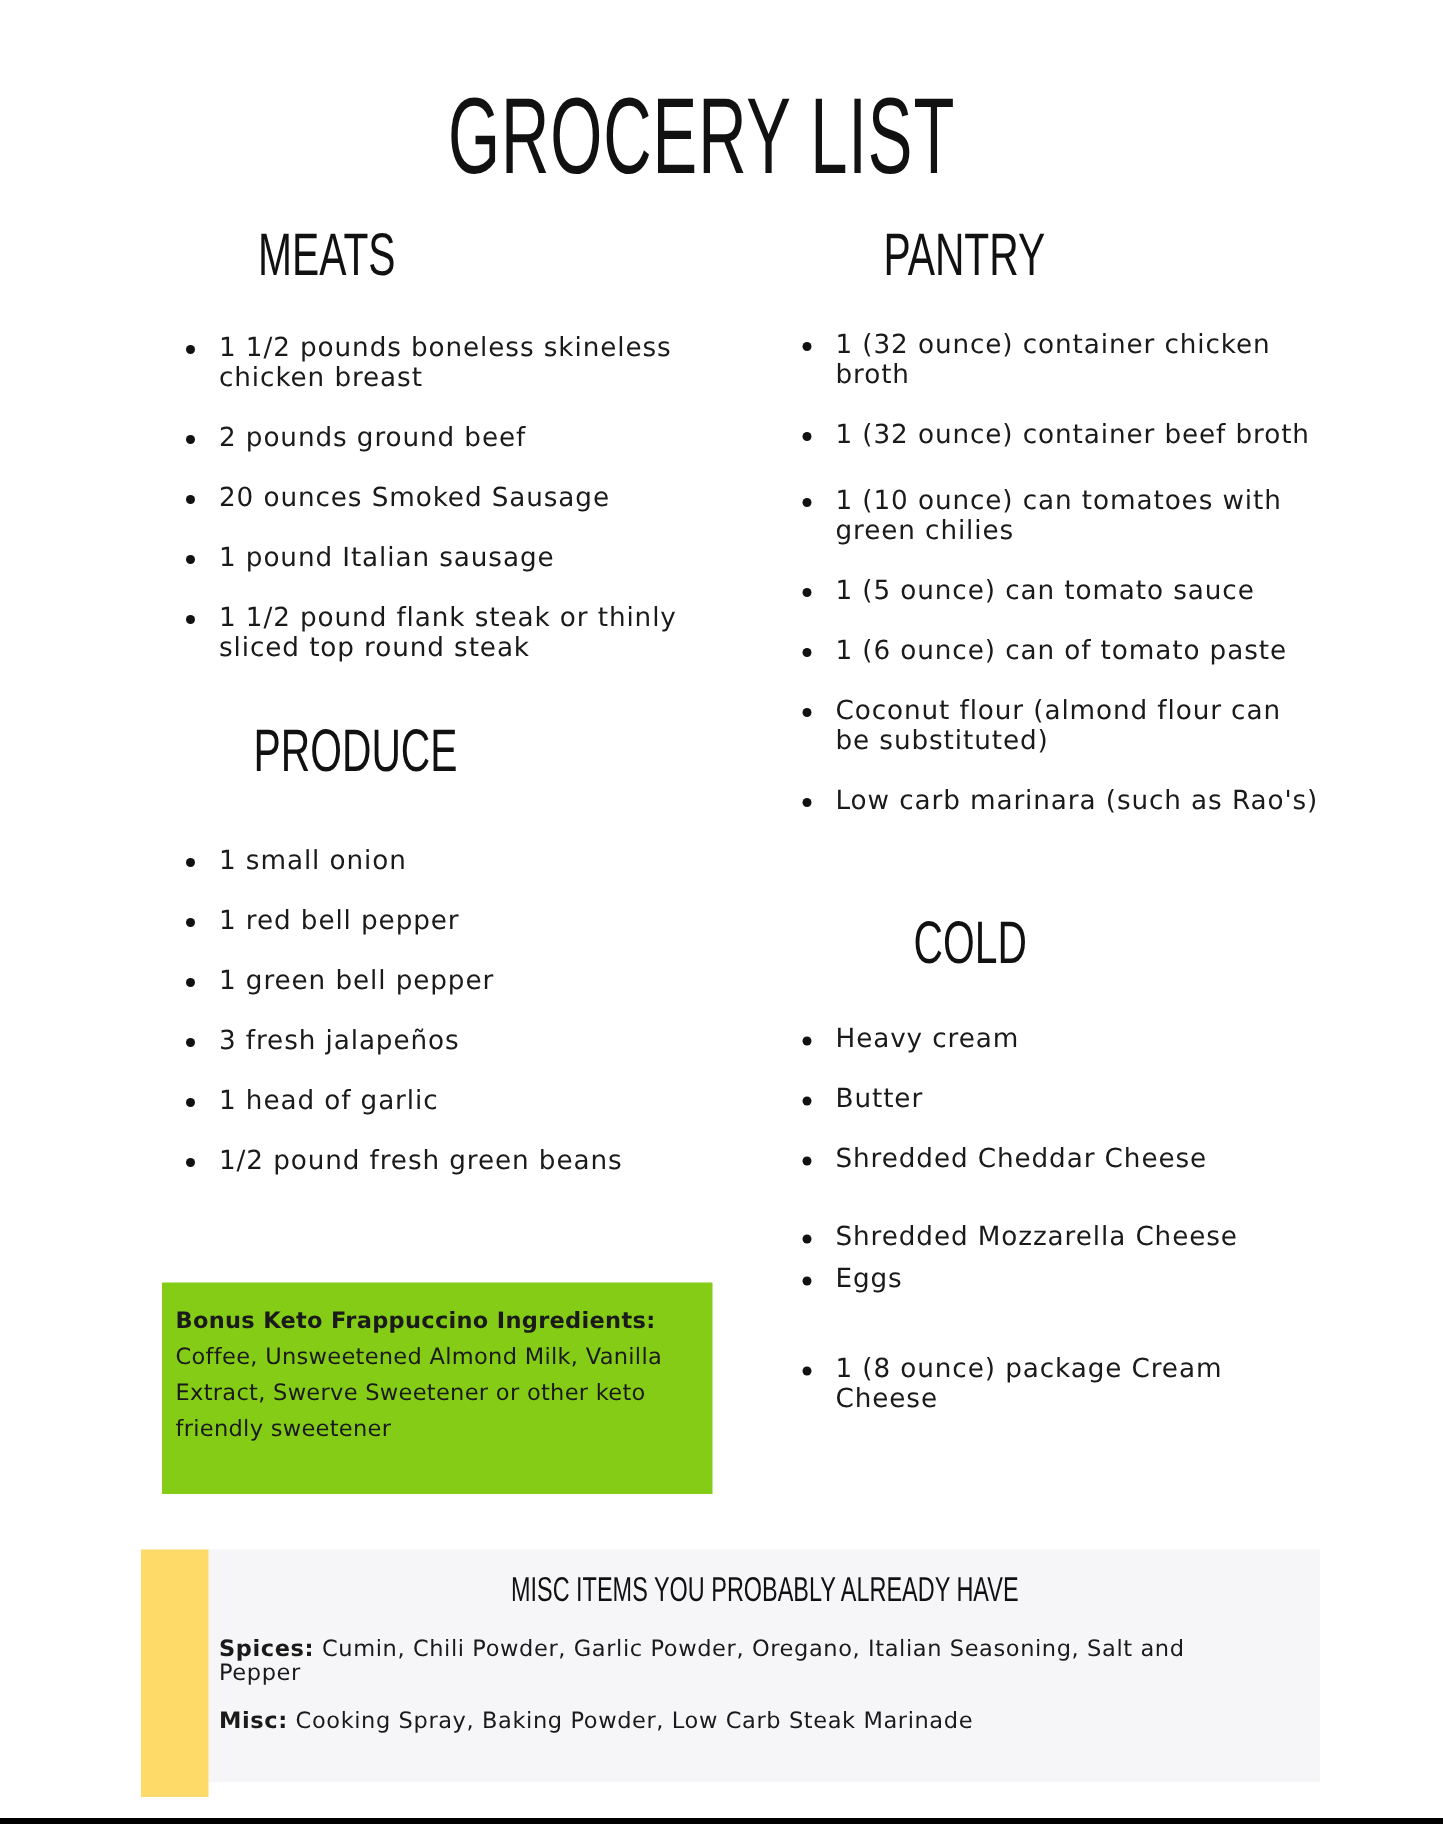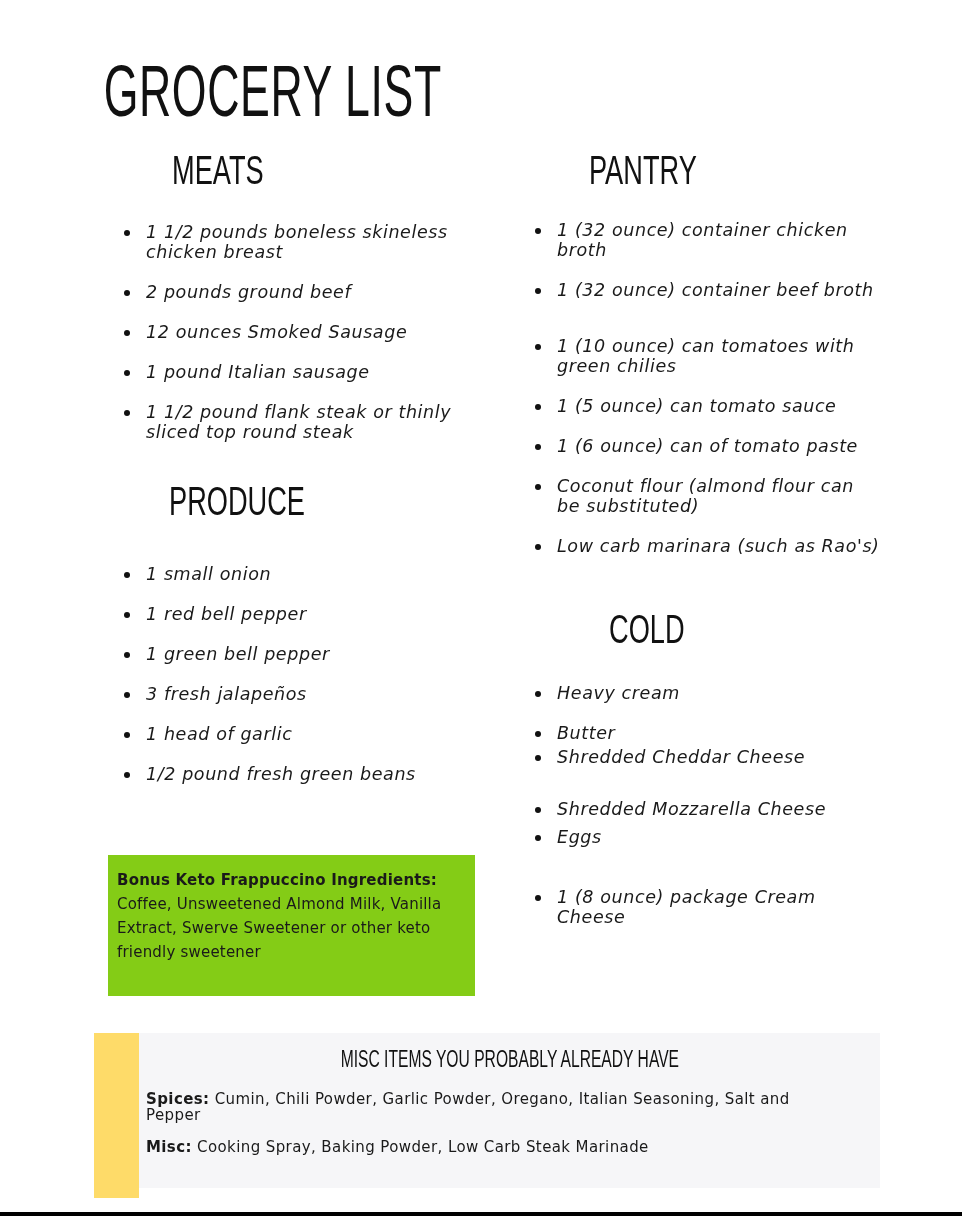--- a/index.html
+++ b/index.html
@@ -2,37 +2,37 @@
 <html><head>
   <meta charset="utf-8">
   <style>
     html, body { margin: 0; padding: 0; }
     body {
       width: 962px; height: 1216px; position: relative; overflow: hidden;
       background: #ffffff; color: #111;
       font-family: "DejaVu Sans", sans-serif;
     }
     .title {
-      position: absolute; left: 0; top: 52px; width: 935px; 
+      position: absolute; left: 0; top: 52px; width: 935px; text-align: center;
       font-family: "Liberation Sans", sans-serif; font-size: 72px; line-height: 78px;
       letter-spacing: 1px;
     }
     .title span { display: inline-block; transform: scaleX(0.62); transform-origin: center; }
     .heading {
       position: absolute;
       font-family: "Liberation Sans", sans-serif; font-size: 40px; line-height: 44px;
       white-space: nowrap;
       margin-left: 36px;
     }
     .heading span { display: inline-block; transform: scaleX(0.68); transform-origin: left center; }
     ul.list {
       position: absolute; margin: 0; padding: 0; list-style: none;
       font-size: 17.5px; line-height: 20px; letter-spacing: 0.6px; color: #1a1a1a;
     }
-    ul.list li { position: relative; padding-left: 24px; font-style: italic; }
+    ul.list li { position: relative; padding-left: 24px; }
     ul.list li::before {
       content: ""; position: absolute; left: 2px; top: 8px;
       width: 6px; height: 6px; border-radius: 50%; background: #111;
     }
     .bonus {
       position: absolute; left: 108px; top: 855px; width: 367px; height: 141px;
       background: #84cc16; box-sizing: border-box; padding: 13px 8px 0 9px;
       font-size: 15px; line-height: 24px; color: #1a1a1a; letter-spacing: 0.2px;
     }
     .bonus b { font-weight: bold; }
@@ -61,21 +61,21 @@
   </style>
 </head>
 <body>
 
 <div class="title"><span>GROCERY LIST</span></div>
 
 <div class="heading" style="left:136px; top:148px;"><span>MEATS</span></div>
 <ul class="list" style="left:122px; top:222px; width:360px;">
   <li style="margin-bottom:20px;">1 1/2 pounds boneless skineless chicken breast</li>
   <li style="margin-bottom:20px;">2 pounds ground beef</li>
-  <li style="margin-bottom:20px;">12 ounces Smoked Sausage</li>
+  <li style="margin-bottom:20px;">20 ounces Smoked Sausage</li>
   <li style="margin-bottom:20px;">1 pound Italian sausage</li>
   <li>1 1/2 pound flank steak or thinly sliced top round steak</li>
 </ul>
 
 <div class="heading" style="left:133px; top:479px;"><span>PRODUCE</span></div>
 <ul class="list" style="left:122px; top:564px; width:360px;">
   <li style="margin-bottom:20px;">1 small onion</li>
   <li style="margin-bottom:20px;">1 red bell pepper</li>
   <li style="margin-bottom:20px;">1 green bell pepper</li>
   <li style="margin-bottom:20px;">3 fresh jalapeños</li>
@@ -84,32 +84,32 @@
 </ul>
 
 <div class="bonus">
   <b>Bonus Keto Frappuccino Ingredients:</b>
   <span>Coffee, Unsweetened Almond Milk, Vanilla Extract, Swerve Sweetener or other keto friendly sweetener</span>
 </div>
 
 <div class="heading" style="left:553px; top:148px;"><span>PANTRY</span></div>
 <ul class="list" style="left:533px; top:220px; width:350px;">
   <li style="margin-bottom:20px;">1 (32 ounce) container chicken broth</li>
-  <li style="margin-bottom:36px;">1 (32 ounce) container beef broth</li>
+  <li style="margin-bottom:24px;">1 (32 ounce) container beef broth</li>
   <li style="margin-bottom:20px;">1 (10 ounce) can tomatoes with green chilies</li>
   <li style="margin-bottom:20px;">1 (5 ounce) can tomato sauce</li>
   <li style="margin-bottom:20px;">1 (6 ounce) can of tomato paste</li>
   <li style="margin-bottom:20px;">Coconut flour (almond flour can be substituted)</li>
   <li>Low carb marinara (such as Rao's)</li>
 </ul>
 
 <div class="heading" style="left:573px; top:607px;"><span>COLD</span></div>
 <ul class="list" style="left:533px; top:683px; width:350px;">
   <li style="margin-bottom:20px;">Heavy cream</li>
-  <li style="margin-bottom:4px;">Butter</li>
+  <li style="margin-bottom:20px;">Butter</li>
   <li style="margin-bottom:32px;">Shredded Cheddar Cheese</li>
   <li style="margin-bottom:8px;">Shredded Mozzarella Cheese</li>
   <li style="margin-bottom:40px;">Eggs</li>
   <li>1 (8 ounce) package Cream Cheese</li>
 </ul>
 
 <div class="misc"></div>
 <div class="misc-bar"></div>
 <div class="misc-title"><span>MISC ITEMS YOU PROBABLY ALREADY HAVE</span></div>
 <div class="misc-text" style="top:1091px;">

